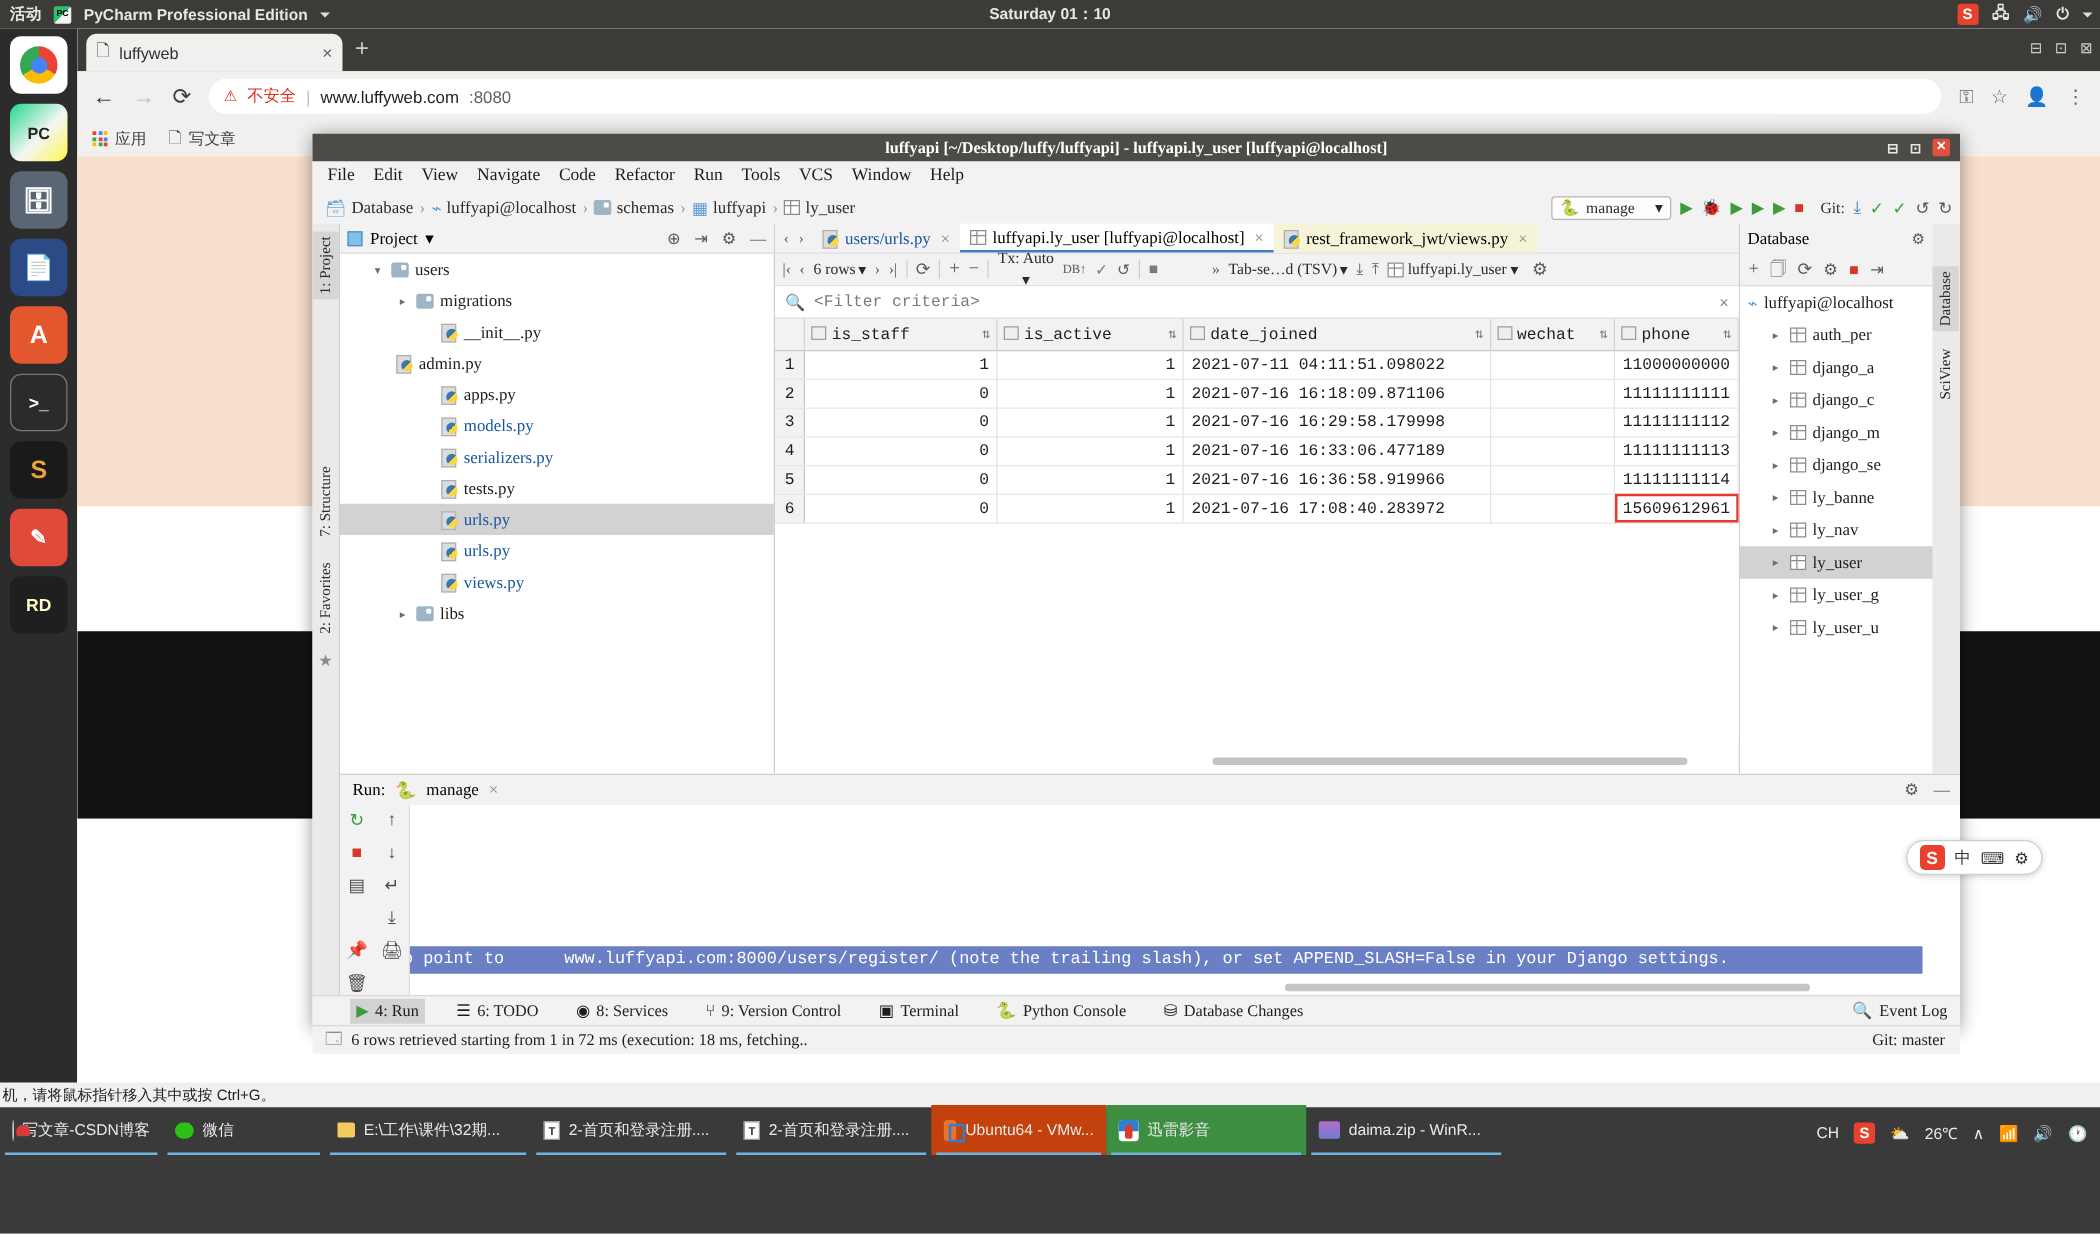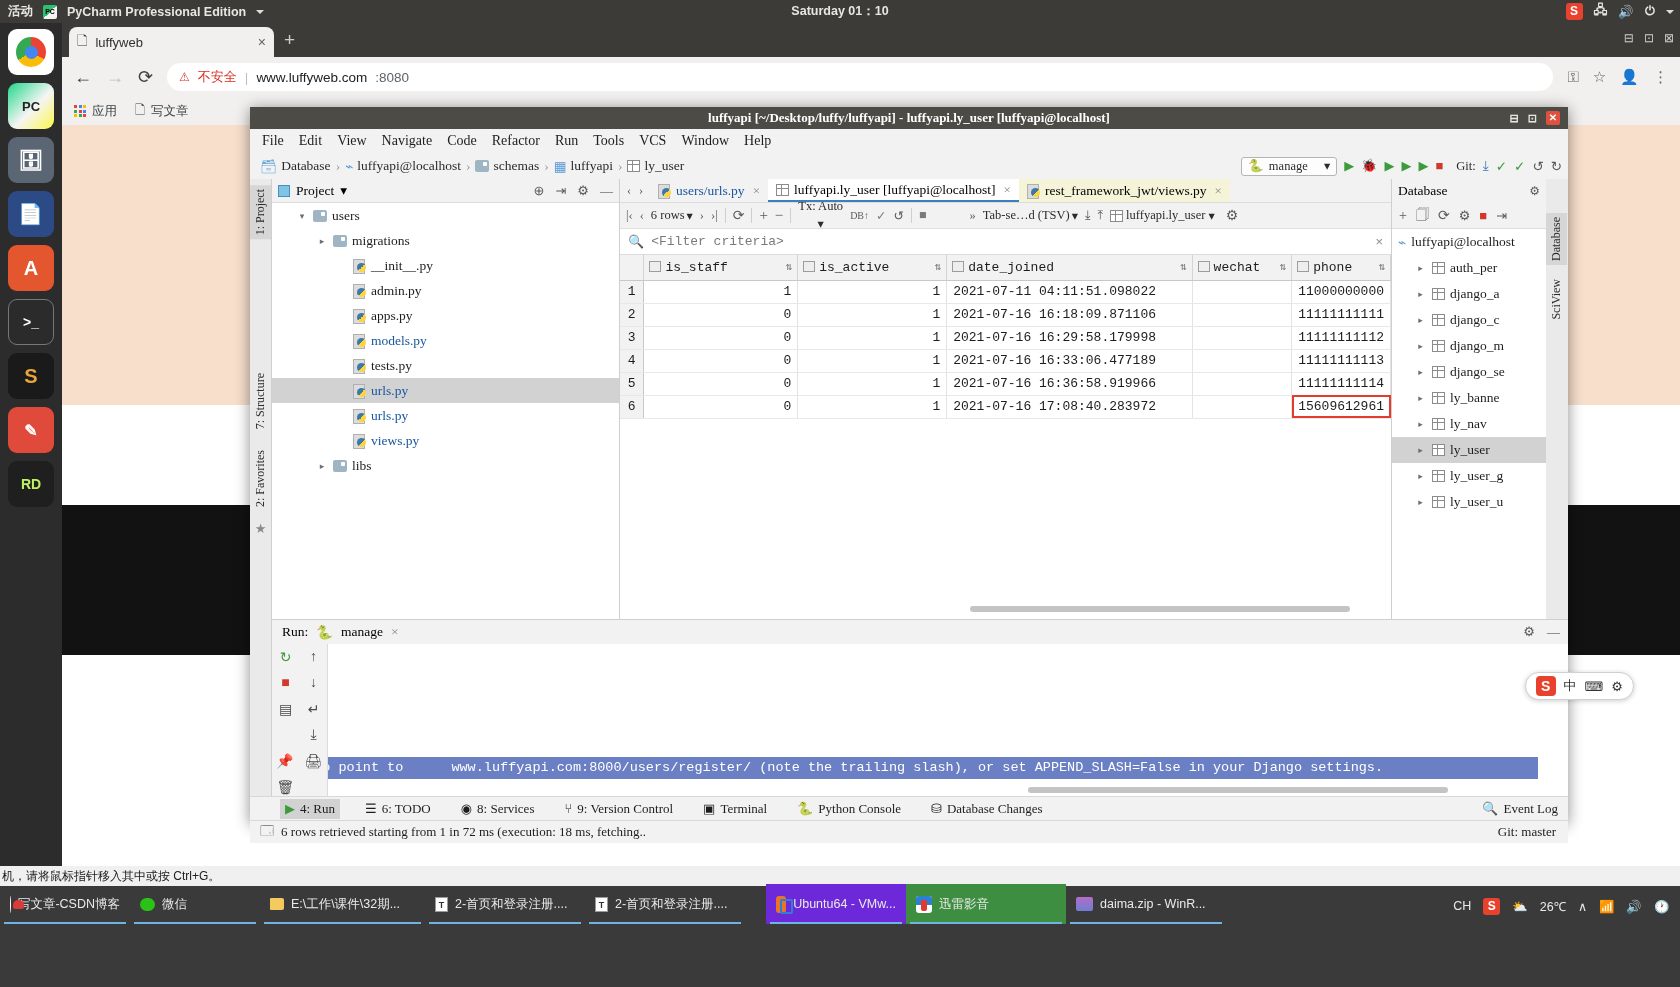--- a/index.html
+++ b/index.html
@@ -161,21 +161,21 @@
     display:flex;align-items:center;gap:7px;padding-left:10px;font-size:13px;color:#1d1d1d;border-top:1px solid #d8d8d8;}
   #pc-statusbar .right{ position:absolute;right:12px; }
   
   #hint-bar{ position:absolute;left:0;top:866px;width:1680px;height:20px;background:#f0f0f0;color:#202020;
     font-size:12px;display:flex;align-items:center;padding-left:2px;}
   #taskbar{ position:absolute;left:0;top:886px;width:1680px;height:101px;background:#3a3a3a;}
   #taskbar-row{ position:absolute;left:0;top:0;width:1680px;height:36px;background:#3a3a3a;
     display:flex;align-items:center;}
   .tsk{ height:40px;display:flex;align-items:center;gap:7px;padding:0 10px;color:#eaeaea;font-size:12.5px;
     white-space:nowrap;position:relative;min-width:0;}
-  .tsk.active-gray{ background:#6d28d9;margin-left:21px; }
+  .tsk.active-gray{ background:#c2410c; }
   .tsk.active-green{ background:#3e8e41; }
   .tsk::after{ content:"";position:absolute;left:4px;right:4px;bottom:0;height:2px;background:#6fb3e0;}
   .tray{ position:absolute;right:0;top:0;height:40px;display:flex;align-items:center;gap:12px;padding-right:10px;
     color:#eaeaea;font-size:12.5px;}
   #ime-popup{ position:absolute;right:46px;top:672px;display:flex;align-items:center;gap:8px;
     background:#fff;border:1px solid #d0d0d0;border-radius:14px;padding:3px 10px;font-size:13px;color:#333;
     box-shadow:0 1px 5px rgba(0,0,0,.2);}
   .sogou-logo{ width:20px;height:20px;background:#e8422f;color:#fff;border-radius:4px;font-weight:bold;
     font-size:14px;text-align:center;line-height:20px;}
   .wechat-dot{ width:15px;height:13px;background:#2bc218;border-radius:7px;display:inline-block;position:relative;}
@@ -217,21 +217,21 @@
       <span style="width:13px;height:13px;border-radius:50%;background:#4285f4;"></span>
     </span>
   </div>
   <div class="lnch" style="background:linear-gradient(135deg,#21d789,#f5f5f5 55%,#fcf84a);color:#222;font-size:13px;">PC</div>
   <div class="lnch" style="background:#5a6674;">🗄</div>
   <div class="lnch" style="background:#2c4a86;">📄</div>
   <div class="lnch" style="background:#e4572e;">A</div>
   <div class="lnch" style="background:#2b2b2b;border:1px solid #777;font-size:14px;">&gt;_</div>
   <div class="lnch" style="background:#1a1a1a;color:#e9a43b;">S</div>
   <div class="lnch" style="background:#e04a3b;font-size:16px;">✎</div>
-  <div class="lnch" style="background:#1f1f1f;color:#bef264;font-size:14px;">RD</div>
+  <div class="lnch" style="background:#1f1f1f;color:#fef9c3;font-size:14px;">RD</div>
 </div>
 
 <div id="chrome">
   <div id="chrome-tabstrip">
     <div class="ch-tab">
       <span>🗋</span>
       <span>luffyweb</span>
       <span class="x">×</span>
     </div>
     <div class="ch-newtab">+</div>
@@ -387,34 +387,39 @@
           <div class="tree-row" style="padding-left: 44px;">
             <span class="arr">▸</span>
             <span class="fold-ic"></span>
             <span>migrations</span>
           </div>
           <div class="tree-row" style="padding-left: 64px;">
             <span class="arr"></span>
             <span class="py-ic"></span>
             <span>__init__.py</span>
           </div>
-          <div class="tree-row" style="padding-left: 64px;">
+          <div class="tree-row" style="padding-left: 28px;">
             <span class="arr"></span>
             <span class="py-ic"></span>
             <span>admin.py</span>
           </div>
           <div class="tree-row" style="padding-left: 64px;">
             <span class="arr"></span>
             <span class="py-ic"></span>
             <span>apps.py</span>
           </div>
           <div class="tree-row" style="padding-left: 64px;">
             <span class="arr"></span>
             <span class="py-ic"></span>
             <span class="blue">models.py</span>
+          </div>
+          <div class="tree-row" style="padding-left: 64px;">
+            <span class="arr"></span>
+            <span class="py-ic"></span>
+            <span class="blue">serializers.py</span>
           </div>
           <div class="tree-row" style="padding-left: 64px;">
             <span class="arr"></span>
             <span class="py-ic"></span>
             <span>tests.py</span>
           </div>
           <div class="tree-row sel" style="padding-left: 64px;">
             <span class="arr"></span>
             <span class="py-ic"></span>
             <span class="blue">urls.py</span>

